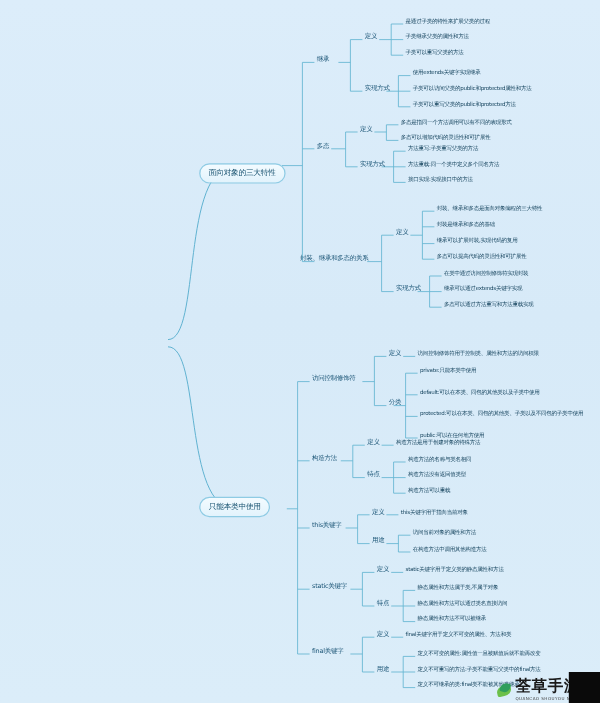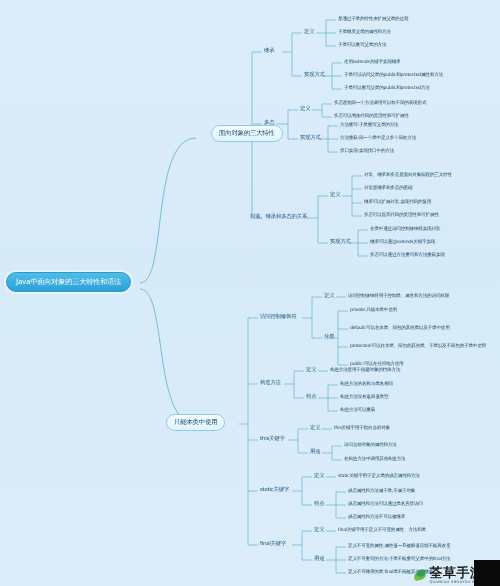--- a/index.html
+++ b/index.html
@@ -272,23 +272,22 @@
       <path d="M302,560 L312,560"></path>
       <path d="M326,531 L336,531"></path>
       <path d="M326,560 L336,560"></path>
       <path d="M336,547 L336,573"></path>
       <path d="M336,547 L346,547"></path>
       <path d="M336,560 L346,560"></path>
       <path d="M336,573 L346,573"></path>
     </g>
   </svg>
 
-  <div class="node root" style="left:6px; top:272px;">Java中面向对象的三大特性和语法</div>
-
-  <div class="node lvl2" style="left:166px; top:125px;margin-left:45px;">面向对象的三大特性</div>
+
+  <div class="node lvl2" style="left:166px; top:136px;">面向对象的三大特性</div>
 
   <div class="node lvl3" style="left:262px; top:47px;">继承</div>
   <div class="node lvl3" style="left:302px; top:28px;">定义</div>
   <div class="node leaf" style="left:337px; top:16px;">是通过子类的特性来扩展父类的过程</div>
   <div class="node leaf" style="left:337px; top:29px;">子类继承父类的属性和方法</div>
   <div class="node leaf" style="left:337px; top:42px;">子类可以重写父类的方法</div>
   <div class="node lvl3" style="left:302px; top:71px;">实现方式</div>
   <div class="node leaf" style="left:343px; top:59px;">使用extends关键字实现继承</div>
   <div class="node leaf" style="left:343px; top:72px;">子类可以访问父类的public和protected属性和方法</div>
   <div class="node leaf" style="left:343px; top:85px;">子类可以重写父类的public和protected方法</div>

